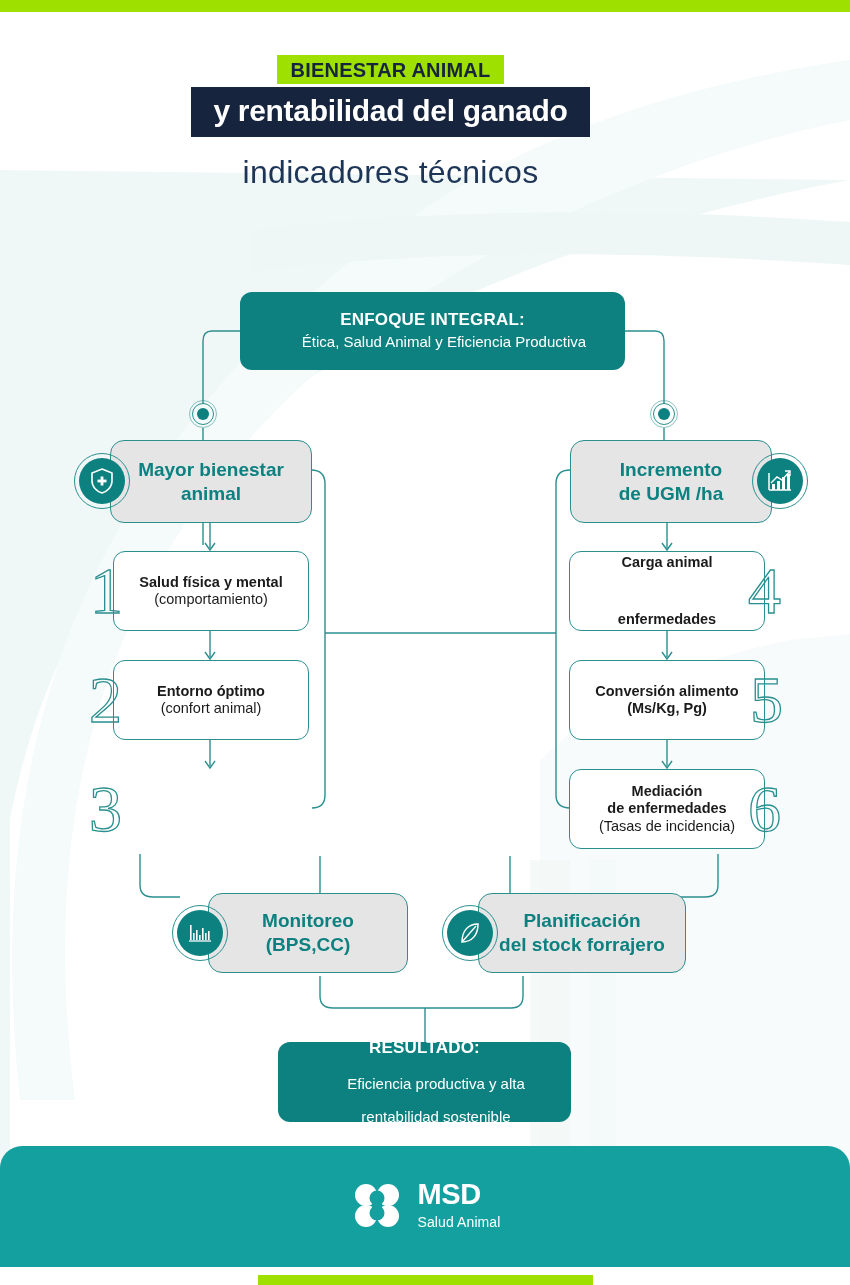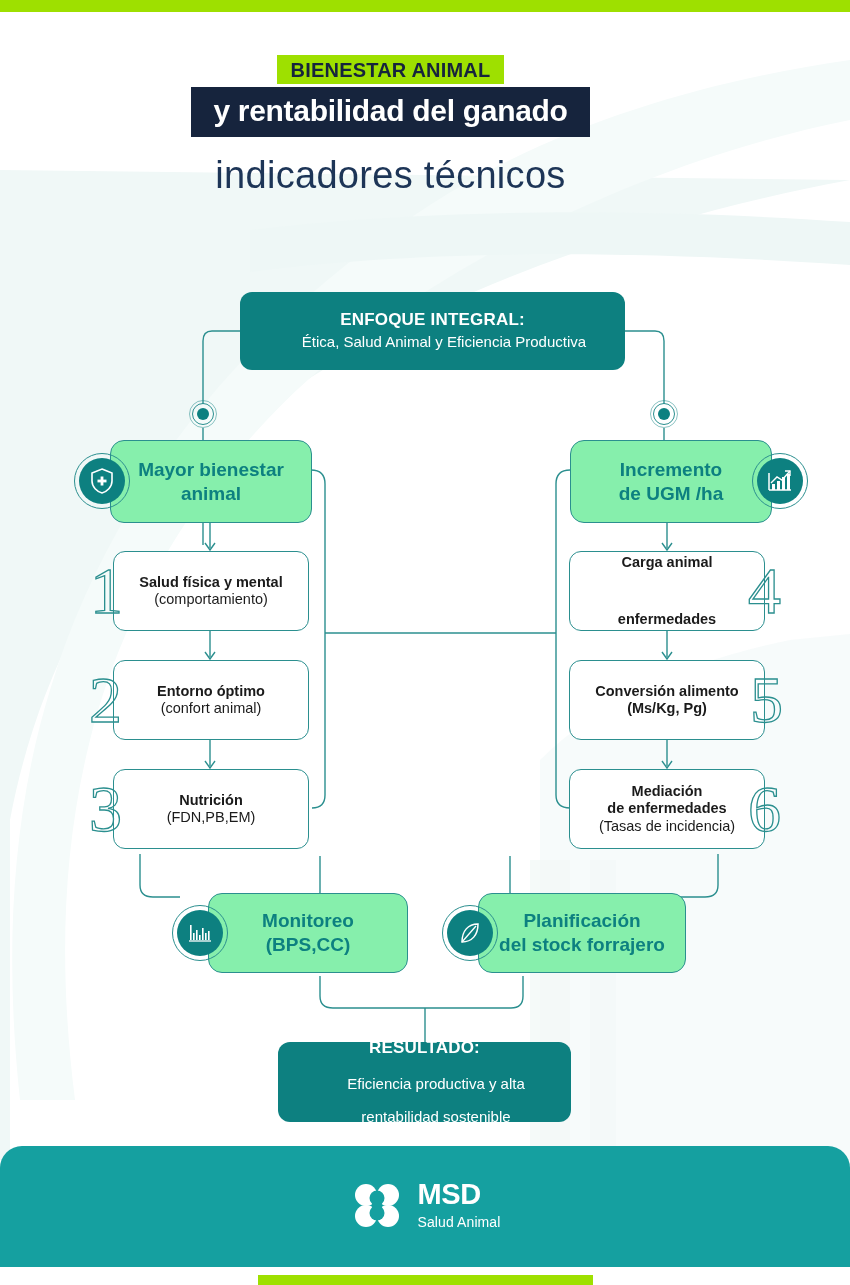--- a/index.html
+++ b/index.html
@@ -23,21 +23,21 @@
   .kicker {
     display:inline-block; background:#9ee000; color:#16243d;
     font-weight:bold; font-size:20px; letter-spacing:.2px;
     padding:5px 14px 4px 14px; line-height:1;
   }
   .title-main {
     display:inline-block; background:#16243d; color:#ffffff;
     font-weight:bold; font-size:30px; letter-spacing:-0.3px;
     padding:9px 22px 11px 22px; line-height:1; margin-top:3px;
   }
-  .subtitle { color:#1d3557; font-size:38px; margin-top:17px; letter-spacing:.3px; }
+  .subtitle { color:#1d3557; font-size:32px; margin-top:17px; letter-spacing:.3px; }
 
   
   .diagram { position:absolute; left:0; top:0; width:850px; height:1160px; z-index:3; }
   .nodes { position:absolute; left:0; top:0; width:850px; height:1160px; z-index:4; }
 
   
   .solid-box {
     position:absolute; background:#0d8080; border-radius:12px;
     color:#fff; text-align:left; display:flex; flex-direction:column;
     align-items:center; justify-content:center;
@@ -48,21 +48,21 @@
   
   .obox {
     position:absolute; background:#ffffff; border:1.4px solid #2b8f8f;
     border-radius:12px; display:flex; flex-direction:column;
     align-items:center; justify-content:center; text-align:center;
   }
   .obox .t1 { font-weight:bold; font-size:14.5px; color:#1b1b1b; line-height:1.2; }
   .obox .t2 { font-size:14.5px; color:#1b1b1b; line-height:1.2; }
 
   
-  .hbox { position:absolute; background:#86efac; border:1.4px solid #2b8f8f; border-radius:14px;
+  .hbox { position:absolute; background:#e5e5e5; border:1.4px solid #2b8f8f; border-radius:14px;
           display:flex; align-items:center; justify-content:center; }
   .hbox .htxt { color:#0d8080; font-weight:bold; font-size:19px; line-height:1.25; text-align:center; }
 
   
   .bignum {
     position:absolute; font-size:66px; font-weight:normal; line-height:1;
     color:transparent; -webkit-text-stroke:1.3px #2b8f8f;
     font-family:"Liberation Serif", serif;
     letter-spacing:0;
   }
@@ -225,24 +225,20 @@
       <div class="t2">(comportamiento)</div>
     </div>
     <div class="bignum" style="left:90px; top:558px;">1</div>
 
     <div class="obox" style="left:113px; top:660px; width:196px; height:80px;">
       <div class="t1">Entorno óptimo</div>
       <div class="t2">(confort animal)</div>
     </div>
     <div class="bignum" style="left:89px; top:667px;">2</div>
 
-    <div class="obox" style="left:113px; top:769px; width:196px; height:80px;">
-      <div class="t1">Nutrición</div>
-      <div class="t2">(FDN,PB,EM)</div>
-    </div>
     <div class="bignum" style="left:89px; top:776px;">3</div>
 
     <div class="obox" style="left:569px; top:551px; width:196px; height:80px;gap:40px;">
       <div class="t1">Carga animal</div>
       <div class="t1">enfermedades</div>
     </div>
     <div class="bignum" style="left:748px; top:558px;">4</div>
 
     <div class="obox" style="left:569px; top:660px; width:196px; height:80px;">
       <div class="t1">Conversión alimento</div>

